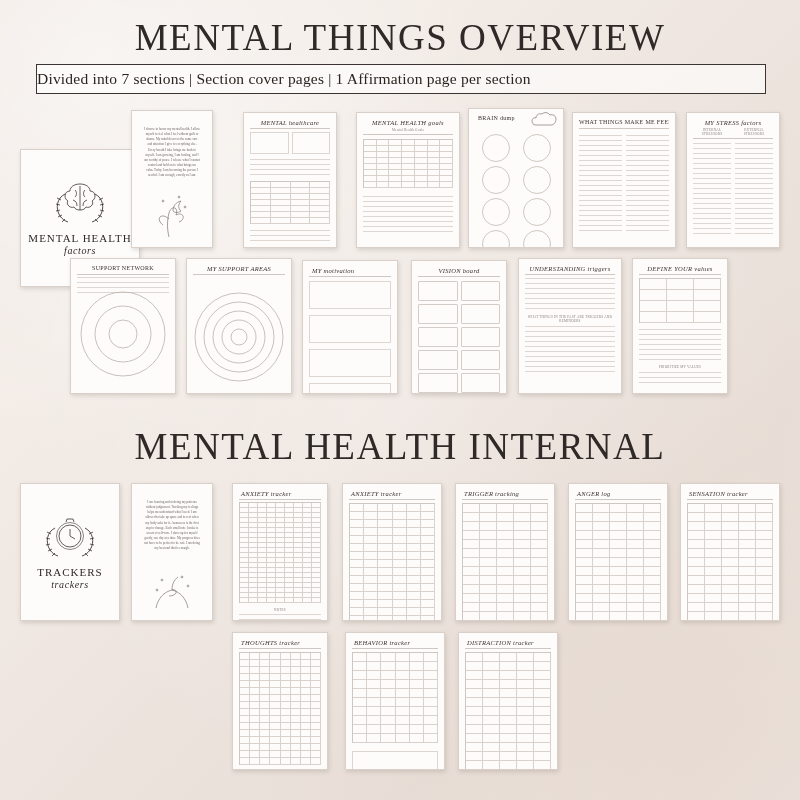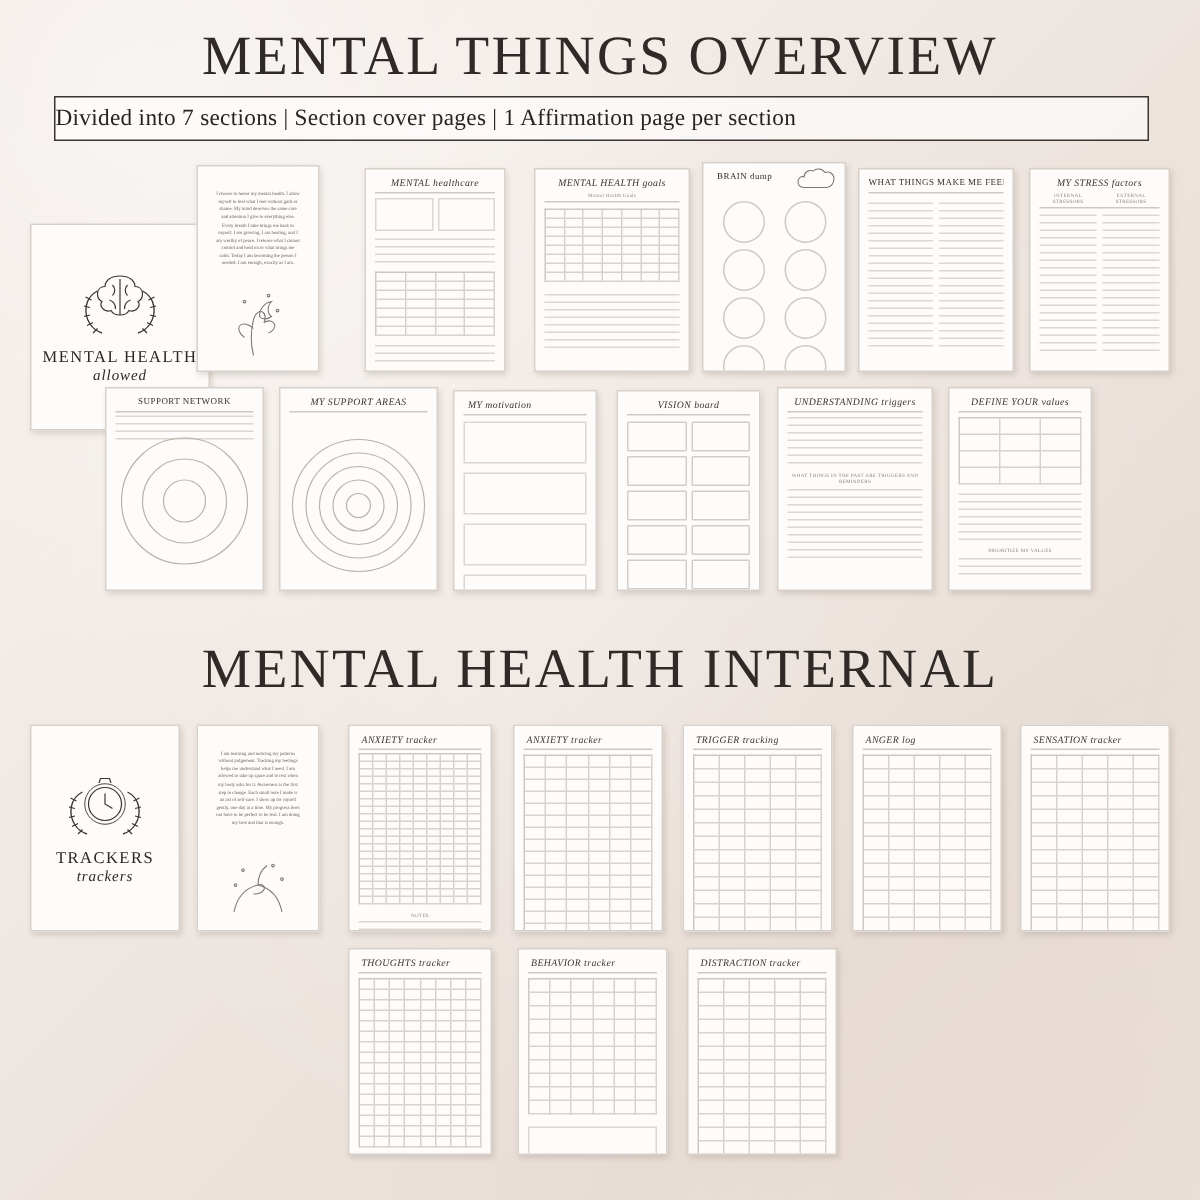--- a/index.html
+++ b/index.html
@@ -222,21 +222,21 @@
           <path d="M31 6 c-6 0 -10 3 -10 7 c-3 0 -5 2 -5 5 c0 2 1 4 3 5 c-1 1 -1 3 0 4 c1 2 4 3 6 2 c1 2 3 3 6 3 c3 0 5 -1 6 -3 c2 1 5 0 6 -2 c1 -1 1 -3 0 -4 c2 -1 3 -3 3 -5 c0 -3 -2 -5 -5 -5 c0 -4 -4 -7 -10 -7z"></path>
           <path d="M31 8 v24 M26 12 c2 2 2 5 0 7 M36 12 c-2 2 -2 5 0 7 M24 22 c3 1 4 3 4 6 M38 22 c-3 1 -4 3 -4 6"></path>
           <path d="M16 16 c-8 4 -10 14 -5 22 c2 3 5 5 8 6" stroke-width="0.9"></path>
           <path d="M46 16 c8 4 10 14 5 22 c-2 3 -5 5 -8 6" stroke-width="0.9"></path>
           <path d="M12 22 l-4 -2 M11 27 l-4 -1 M11 32 l-4 1 M13 37 l-4 2 M16 41 l-3 3"></path>
           <path d="M50 22 l4 -2 M51 27 l4 -1 M51 32 l4 1 M49 37 l4 2 M46 41 l3 3"></path>
         </g>
       </svg>
       <div class="cover-caption" style="top:82px;">
         <div class="l1">MENTAL HEALTH</div>
-        <div class="l2">allowed</div>
+        <div class="l2">factors</div>
       </div>
     </div>
   </div>
 
   <div class="sheet" style="left:131px; top:110px; width:82px; height:138px;">
     <div class="sheet-inner">
       <div class="aff-text">I choose to honor my mental health. I allow myself to feel what I feel without guilt or shame. My mind deserves the same care and attention I give to everything else. Every breath I take brings me back to myself. I am growing, I am healing, and I am worthy of peace. I release what I cannot control and hold on to what brings me calm. Today I am becoming the person I needed. I am enough, exactly as I am.</div>
       <svg class="handdraw" style="position:absolute; left:50%; bottom:8px; transform:translateX(-50%);" width="46" height="48" viewBox="0 0 46 48">
         <g fill="none" stroke="#7c7570" stroke-width="0.7">
           <path d="M20 46 c-2 -8 -2 -16 0 -24 c1 -4 4 -6 6 -5 c2 1 2 4 1 7"></path>

